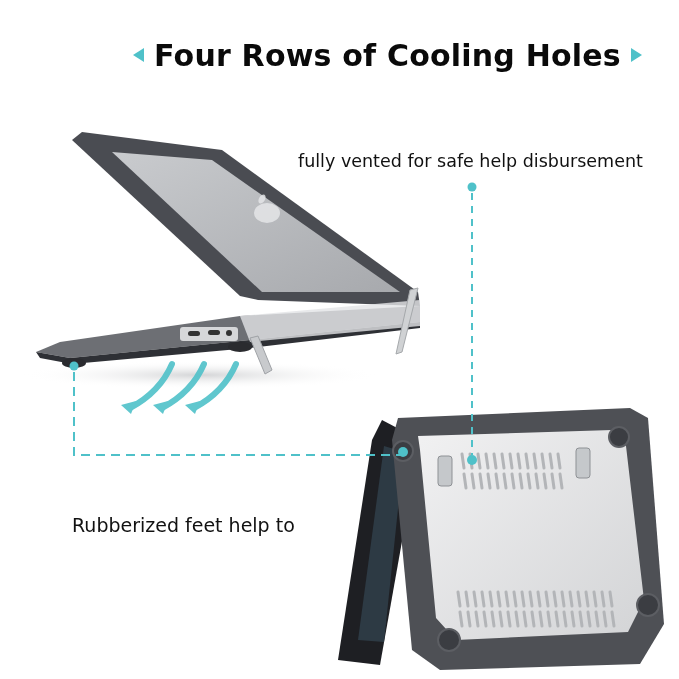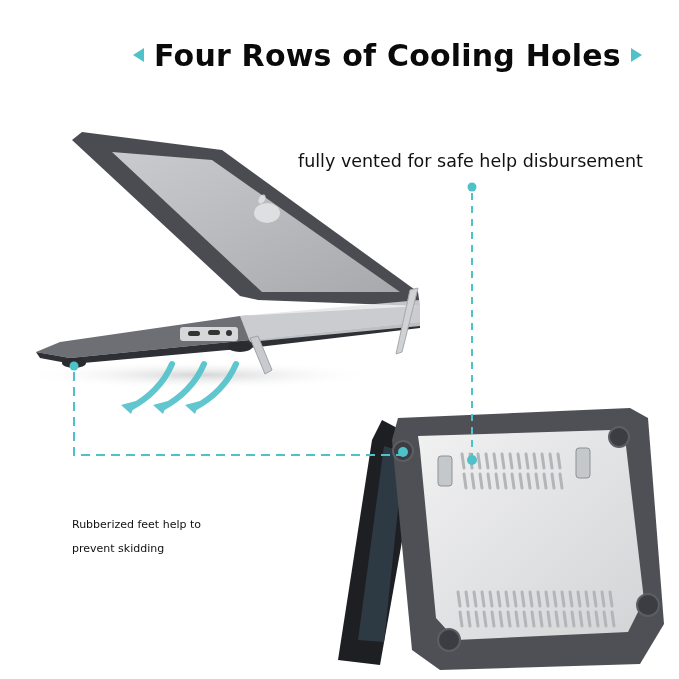--- a/index.html
+++ b/index.html
@@ -46,21 +46,21 @@
       left: 298px;
       top: 151px;
       font-size: 17.5px;
       color: #111;
       white-space: nowrap;
     }
     .callout-bottom {
       position: absolute;
       left: 72px;
       top: 513px;
-      font-size: 11px;
+      font-size: 19px;
       line-height: 24px;
       color: #111;
     }
     svg.scene {
       position: absolute;
       left: 0;
       top: 0;
     }
   </style>
 </head>
@@ -226,14 +226,13 @@
   <g>
     <circle cx="74" cy="366" r="4.5" fill="#4fc1c9"></circle>
     <polyline points="74,372 74,455 400,455" fill="none" stroke="#4fc1c9" stroke-width="2" stroke-dasharray="9 6"></polyline>
     <circle cx="403" cy="452" r="5" fill="#4fc1c9"></circle>
   </g>
 </svg>
 
 <div class="callout-top">fully vented for safe help disbursement</div>
 <div class="callout-bottom">
   <div>Rubberized feet help to</div>
-  <div>prevent skidding</div>
 </div>
 
 </body></html>

